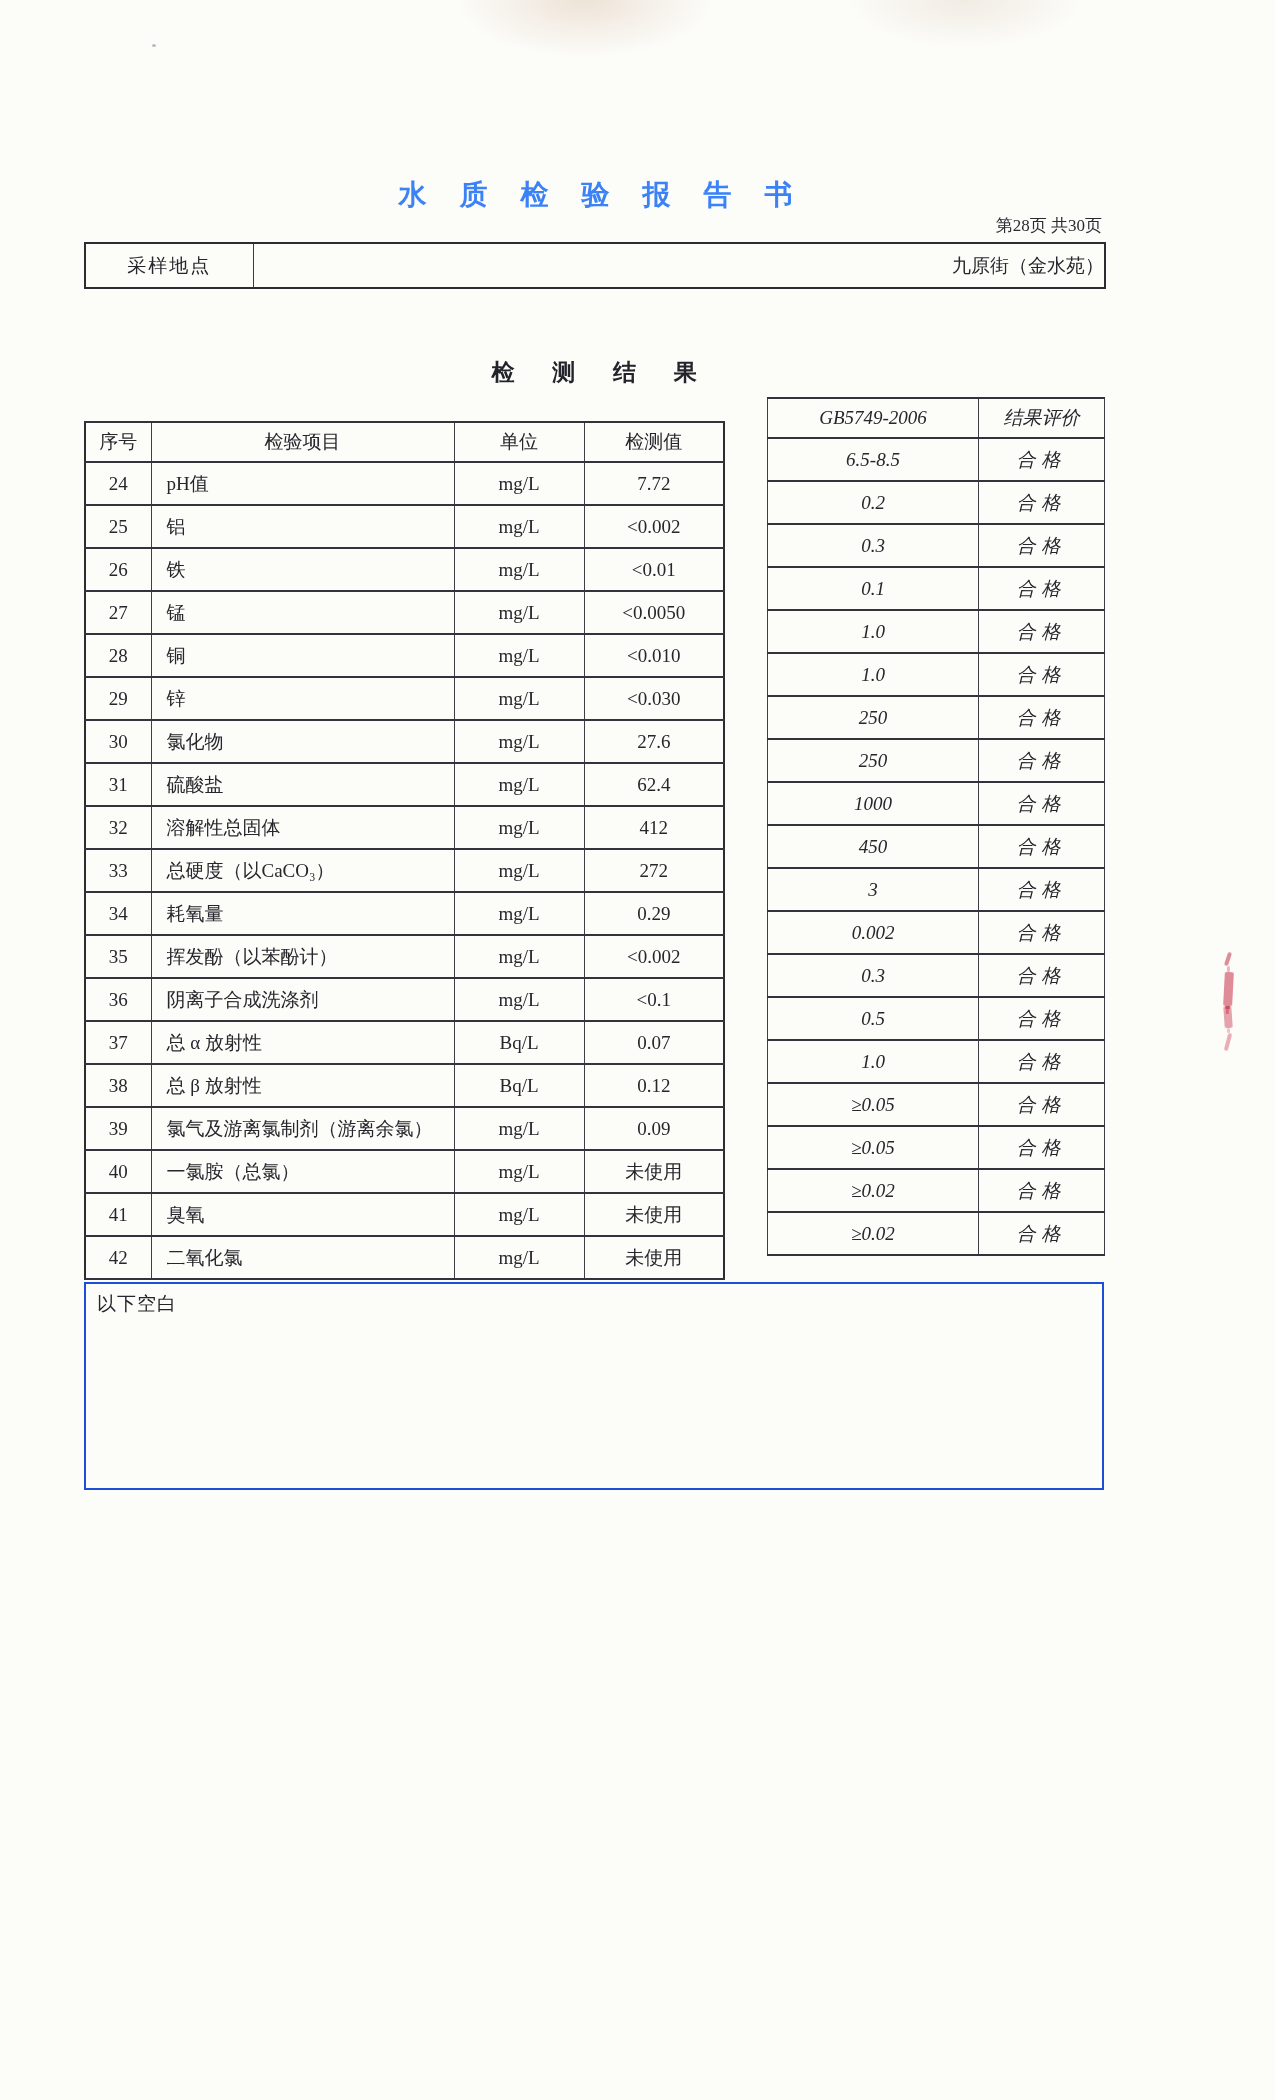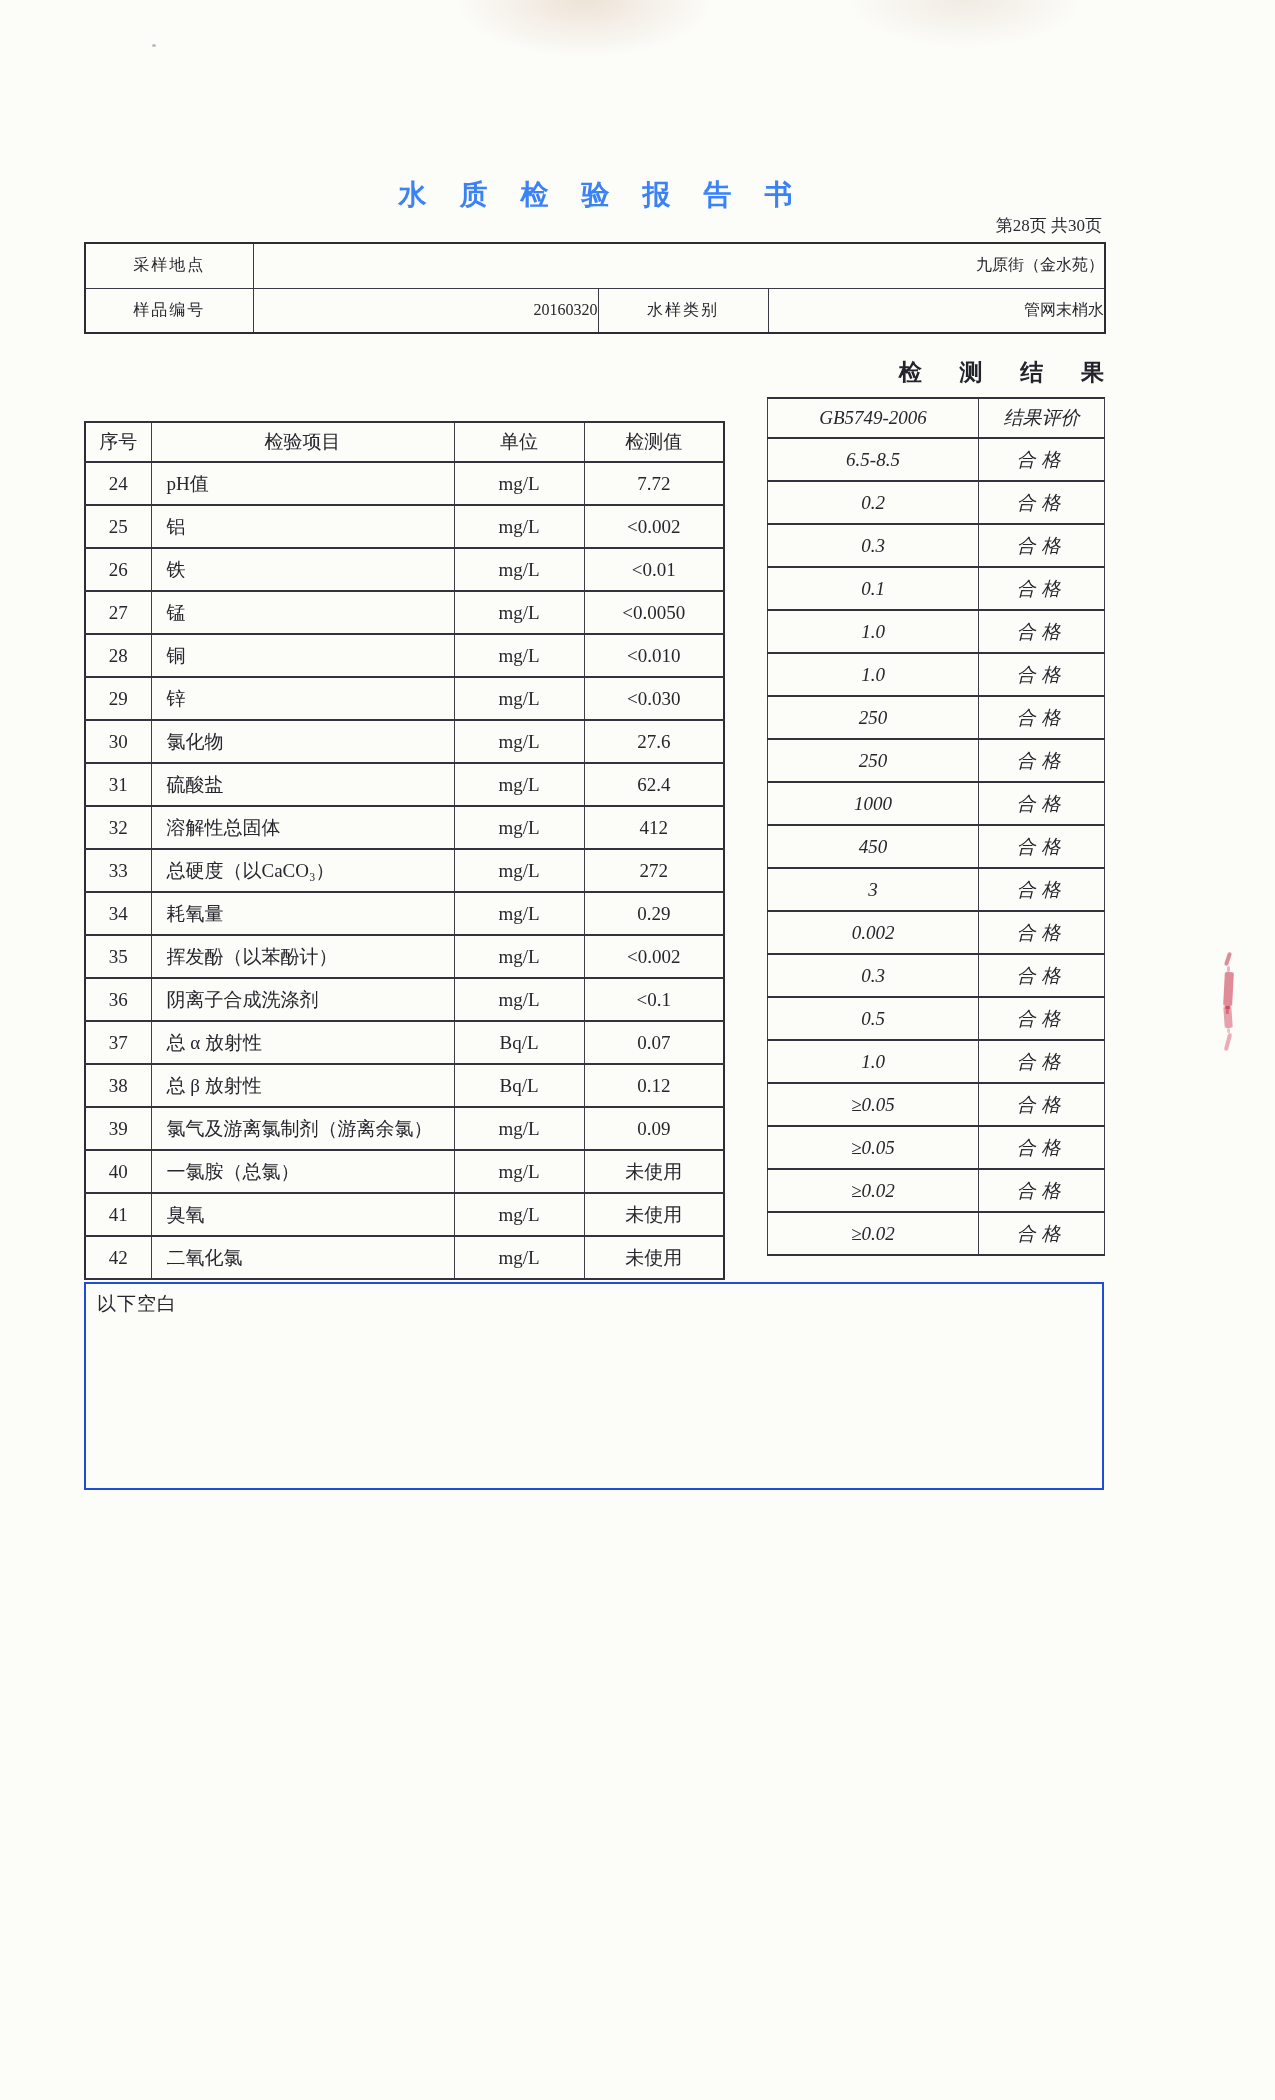--- a/index.html
+++ b/index.html
@@ -38,28 +38,28 @@
   table { border-collapse:collapse; table-layout:fixed; background:transparent; }
   td, th { font-weight:normal; vertical-align:middle; text-align:center; overflow:hidden; }
 
   
   .info-table {
     position:absolute; left:84px; top:242px; width:1020px;
     border:2px solid #2c2c35;
   }
   .info-table td {
     border:1px solid #3a3a44;
-    height:45px; font-size:16px;
+    height:45px; font-size:19px;
   }
   .info-table td.lbl { letter-spacing:2px; }
   .info-table td.val { text-align:right; padding-left:22px; }
 
   .section-heading {
     position:absolute; left:84px; top:357px; width:1036px;
-    text-align:right;
+    text-align:center;
     font-size:23px; font-weight:bold;
     letter-spacing:16px;
     color:#23232b;
   }
 
   
   .results-left  { position:absolute; left:84px;  top:421px; width:639px; border:2px solid #2c2c35; }
   .results-right { position:absolute; left:767px; top:397px; width:337px; border:1px solid #4d7c0f;font-style:italic; }
   .results-left td, .results-left th,
   .results-right td, .results-right th {
@@ -111,26 +111,20 @@
     <colgroup>
         <col style="width:168px">
         <col style="width:345px">
         <col style="width:170px">
         <col style="width:337px">
       </colgroup>
     <tbody>
         <tr>
       <td class="lbl">采样地点</td>
       <td class="val" colspan="3">九原街（金水苑）</td>
-    </tr>
-    <tr>
-      <td class="lbl">样品编号</td>
-      <td class="val">20160320</td>
-      <td class="lbl">水样类别</td>
-      <td class="val">管网末梢水</td>
     </tr>
   </tbody>
     </table>
 
   <div class="section-heading">检  测  结  果</div>
 
   <table class="results-left">
     <colgroup>
         <col style="width:66px">
         <col style="width:303px">

